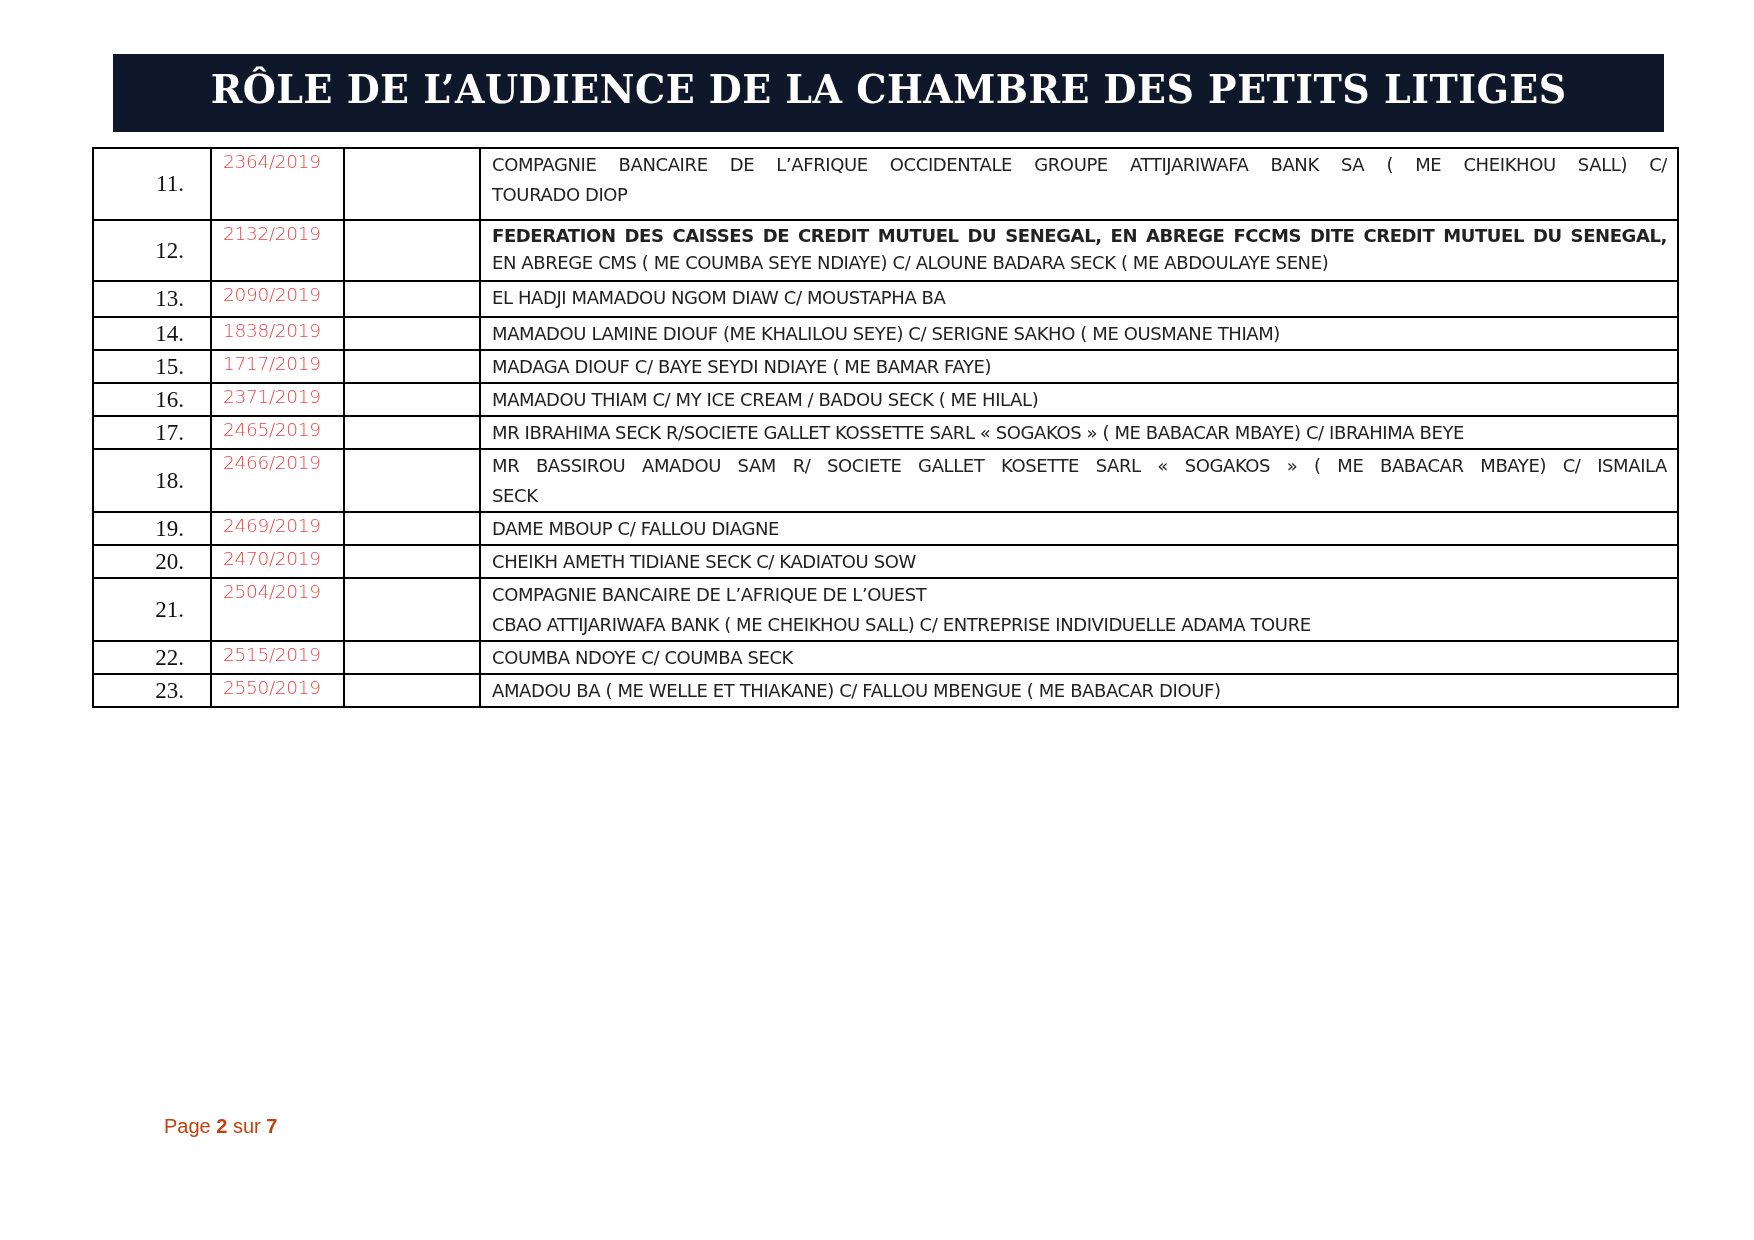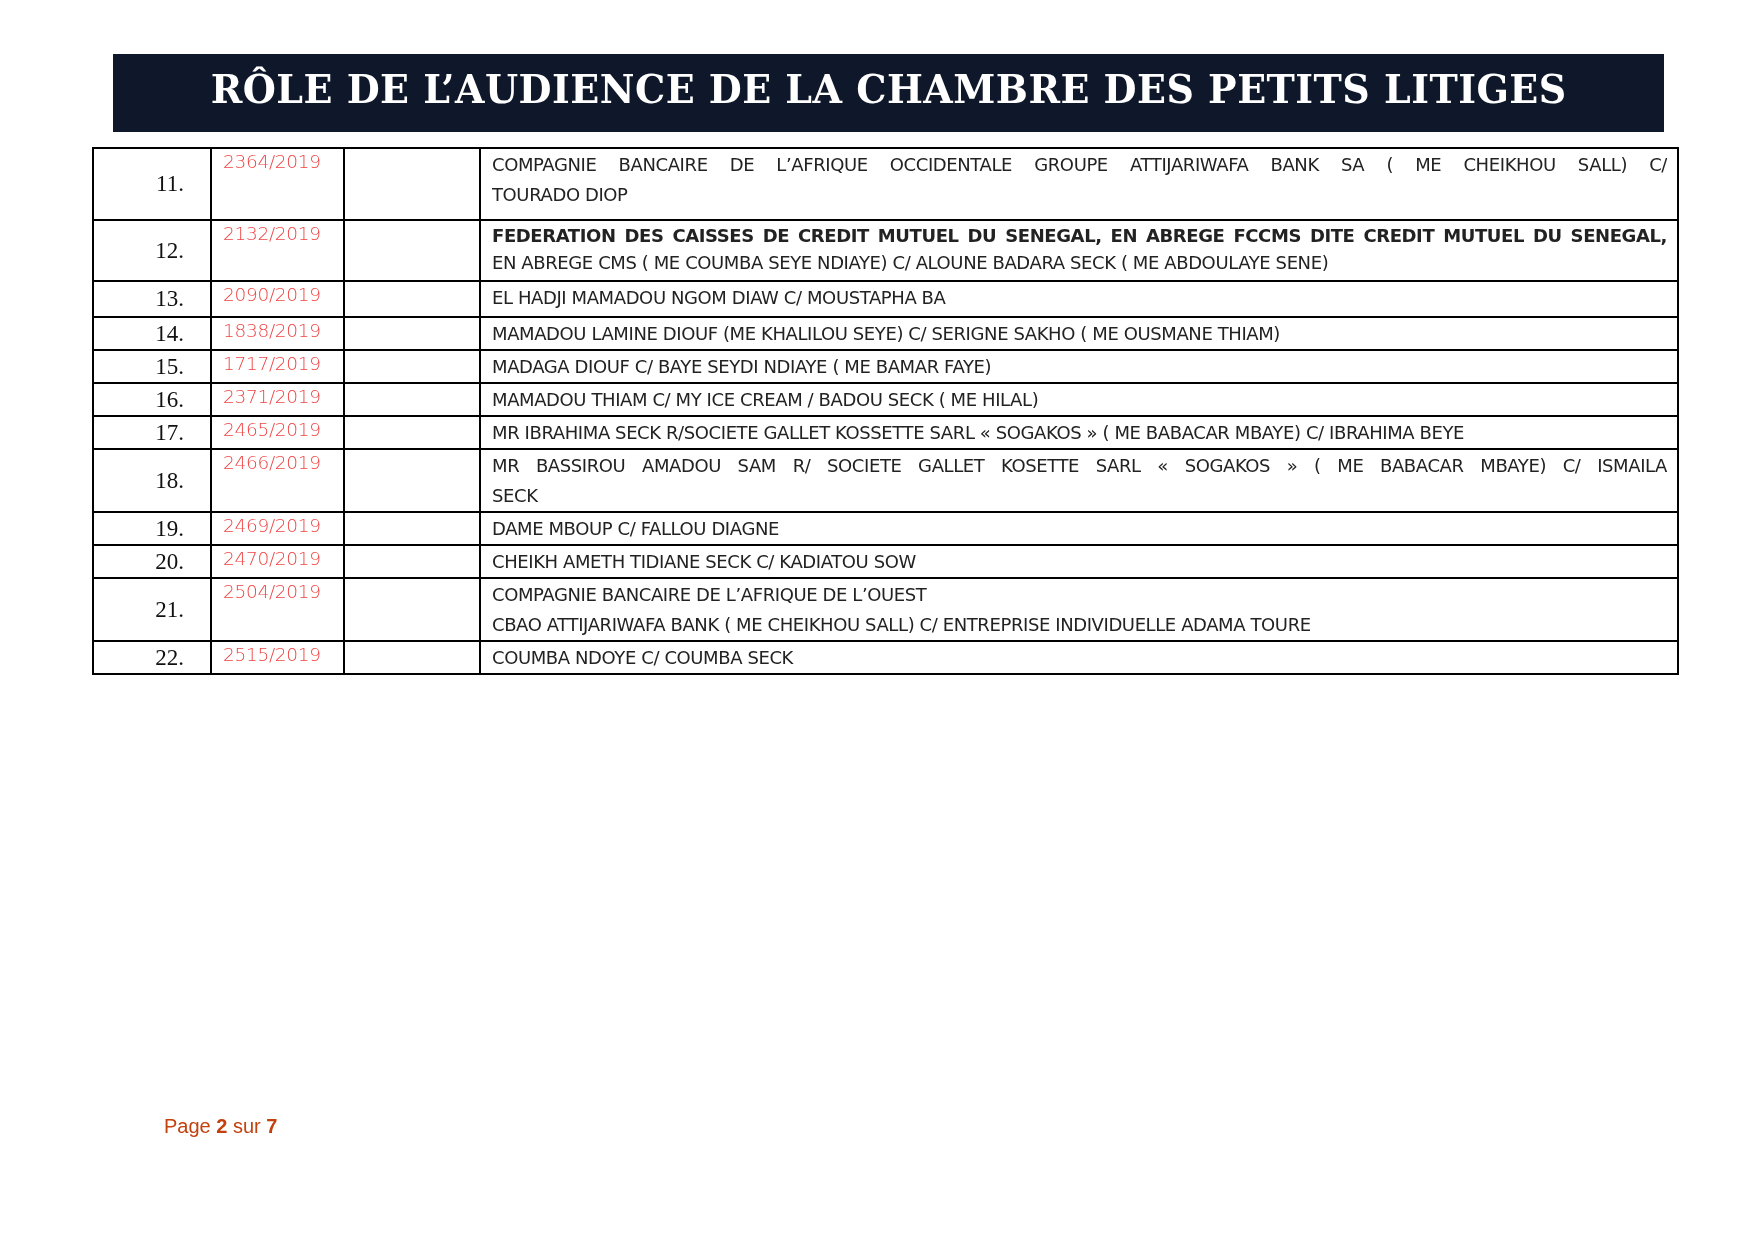--- a/index.html
+++ b/index.html
@@ -160,20 +160,28 @@
       </td>
     </tr>
     <tr class="h1">
       <td class="num">22.</td>
       <td class="ref">2515/2019</td>
       <td class="blank"></td>
       <td class="parties">
         <span class="line">COUMBA NDOYE C/  COUMBA SECK</span>
       </td>
     </tr>
+    <tr class="h1">
+      <td class="num">23.</td>
+      <td class="ref">2550/2019</td>
+      <td class="blank"></td>
+      <td class="parties">
+        <span class="line">AMADOU BA ( ME WELLE ET THIAKANE) C/  FALLOU MBENGUE ( ME BABACAR DIOUF)</span>
+      </td>
+    </tr>
   </tbody>
 </table>
 
 <div class="footer">
   <span>Page</span>
   <b>2</b>
   <span>sur</span>
   <b>7</b>
 </div>
 

